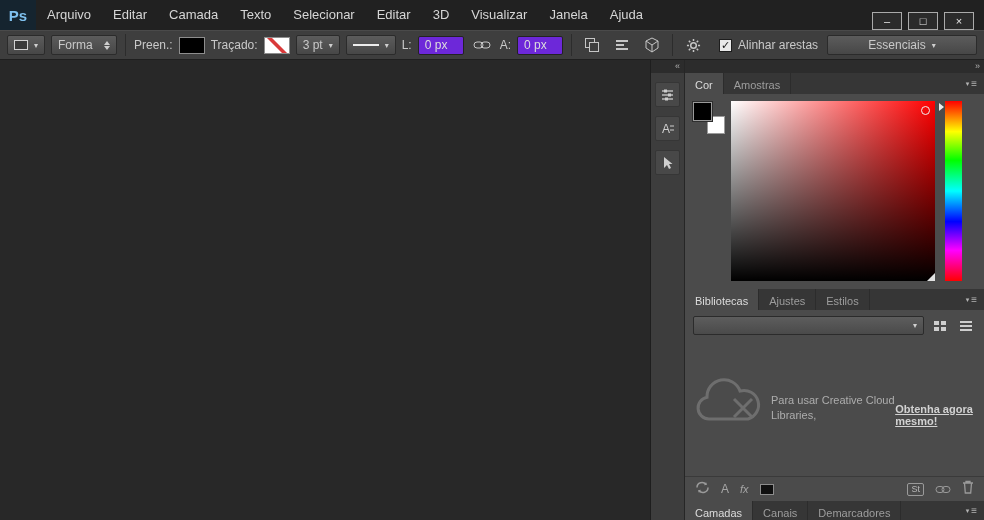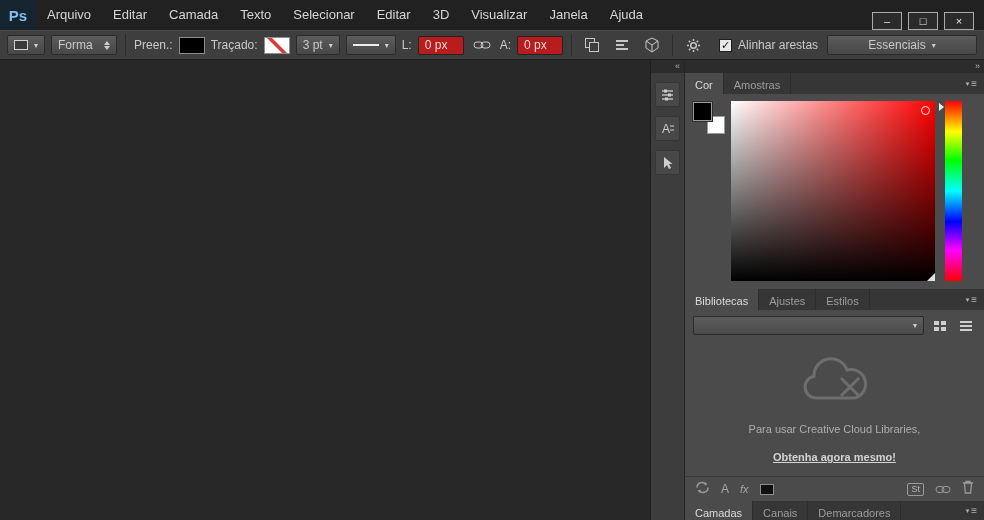--- a/index.html
+++ b/index.html
@@ -25,21 +25,21 @@
   .spin { display: flex; flex-direction: column; gap: 1px; }
   .spin i { display:block; width: 0; height: 0; border-left: 3px solid transparent; border-right: 3px solid transparent; }
   .spin .up   { border-bottom: 4px solid #cfcfcf; }
   .spin .down { border-top: 4px solid #cfcfcf; }
   .tool-glyph { width: 14px; height: 10px; border: 1px solid #d2d2d2; background: #3a3a3a; }
   .label { white-space: nowrap; }
   .swatch-fill  { width: 26px; height: 17px; background: #000; border: 1px solid #8d8d8d; }
   .swatch-stroke{ width: 26px; height: 17px; border: 1px solid #8d8d8d;
                   background: linear-gradient(45deg, #ffffff 42%, #d93a3a 45%, #d93a3a 55%, #ffffff 58%); }
   .line-sample { width: 26px; border-top: 2px solid #ececec; }
-  .field { width: 46px; height: 19px; background: #b91c1c; border: 1px solid #232323; border-radius: 2px;
+  .field { width: 46px; height: 19px; background: #6d28d9; border: 1px solid #232323; border-radius: 2px;
            display: flex; align-items: center; padding: 0 6px; color: #dddddd; }
   .sep { width: 1px; height: 22px; background: #2c2c2c; margin: 0 2px; }
   .icon-btn { width: 24px; height: 22px; display: flex; align-items: center; justify-content: center; border-radius: 2px; }
   .checkbox { width: 13px; height: 13px; background: #e8e8e8; border: 1px solid #1d1d1d; color: #161616;
               font-size: 11px; line-height: 1; display: flex; align-items: center; justify-content: center; margin-left: 8px; }
   .workspace-dd { margin-left: auto; width: 150px; justify-content: center; }
 
   
   .main { display: flex; height: 460px; }
   .canvas { flex: 1; background: #282828; border-right: 1px solid #1e1e1e; }
@@ -73,21 +73,21 @@
              background: linear-gradient(to bottom, #ff0000 0%, #ffff00 17%, #00ff00 33%, #00ffff 50%, #0000ff 67%, #ff00ff 83%, #ff0000 100%); }
   .hue-thumb { position: absolute; left: -6px; top: 2px; width: 0; height: 0;
                border-top: 4px solid transparent; border-bottom: 4px solid transparent; border-left: 5px solid #ededed; }
 
   
   .lib-body { flex: 1; background: #4b4b4b; display: flex; flex-direction: column; min-height: 0; }
   .lib-top { display: flex; align-items: center; gap: 5px; padding: 6px 8px 4px 8px; }
   .lib-select { flex: 1; height: 19px; background: linear-gradient(#5d5d5d, #4a4a4a); border: 1px solid #2b2b2b;
                 border-radius: 2px; display: flex; align-items: center; justify-content: flex-end; padding: 0 6px; }
   .view-btn { width: 21px; height: 19px; display: flex; align-items: center; justify-content: center; border-radius: 2px; }
-  .lib-center { flex: 1; display: flex; flex-direction: column; align-items: center; justify-content: center;
+  .lib-center { flex: 1; display: flex; flex-direction: row; align-items: center; 
                 font-size: 11px; color: #adadad; }
   .cloud-wrap { margin-bottom: 10px; }
   .msg { line-height: 15px; }
   .lib-link { margin-top: 14px; font-size: 11px; font-weight: bold; color: #d2d2d2; text-decoration: underline; cursor: pointer; }
   .lib-toolbar { height: 25px; border-top: 1px solid #3a3a3a; display: flex; align-items: center; gap: 11px;
                  padding: 0 10px; flex: none; }
   .tb-text { font-size: 12px; color: #a5a5a5; }
   .tb-text.fx { font-style: italic; font-size: 11px; }
   .tb-swatch { width: 14px; height: 11px; background: #101010; border: 1px solid #8d8d8d; }
   .tb-spacer { flex: 1; }

